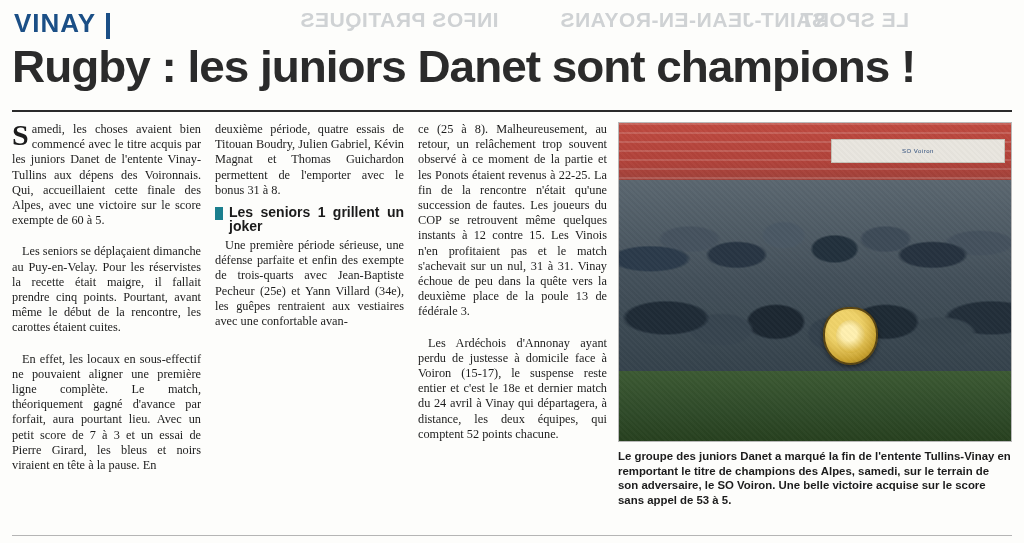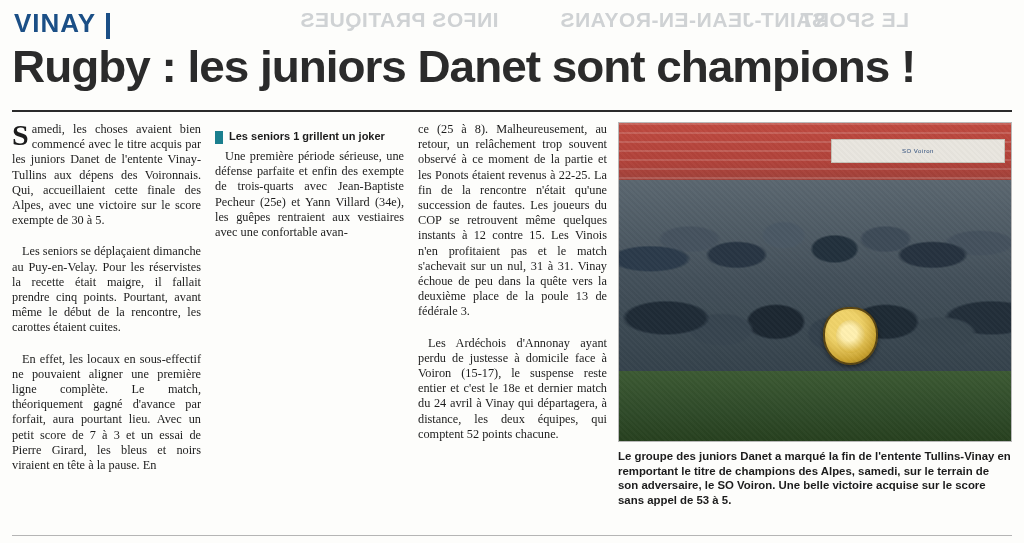--- a/index.html
+++ b/index.html
@@ -109,21 +109,21 @@
   }
   .subhead .bar{
     flex:0 0 auto;
     width:8px;height:13px;
     background:#1b7f8e;
     margin-top:1px;
   }
   .subhead .txt{
     font-family:"Liberation Sans", sans-serif;
     font-weight:bold;
-    font-size:11px;
+    font-size:14px;
     line-height:13.5px;
     color:#1b1b1b;
   }
 
   
   .photo-wrap{
     position:absolute;
     left:618px;top:122px;
     width:394px;
   }
@@ -231,26 +231,27 @@
     <div class="kicker-rule"></div>
   </div>
 
   <div class="headline">Rugby : les juniors Danet sont champions !</div>
 
   <div class="rule-top"></div>
 
   <div class="columns">
 
     <div class="col">
-      <p class="first"><span class="dropcap">S</span><span>amedi, les choses avaient bien commencé avec le titre acquis par les juniors Danet de l'entente Vinay-Tullins aux dépens des Voironnais. Qui, accueillaient cette finale des Alpes, avec une victoire sur le score exempte de 30 à 5.</span></p>
+      <p class="first"><span class="dropcap">S</span><span>amedi, les choses avaient bien commencé avec le titre acquis par les juniors Danet de l'entente Vinay-Tullins aux dépens des Voironnais. Qui, accueillaient cette finale des Alpes, avec une victoire sur le score exempte de 60 à 5.</span></p>
       <p>Les seniors se déplaçaient dimanche au Puy-en-Velay. Pour les réservistes la recette était maigre, il fallait prendre cinq points. Pourtant, avant même le début de la rencontre, les carottes étaient cuites.</p>
       <p>En effet, les locaux en sous-effectif ne pouvaient aligner une première ligne complète. Le match, théoriquement gagné d'avance par forfait, aura pourtant lieu. Avec un petit score de 7 à 3 et un essai de Pierre Girard, les bleus et noirs viraient en tête à la pause. En</p>
     </div>
 
     <div class="col">
+      <p class="first">deuxième période, quatre essais de Titouan Boudry, Julien Gabriel, Kévin Magnat et Thomas Guichardon permettent de l'emporter avec le bonus 31 à 8.</p>
       <div class="subhead">
         <span class="bar"></span>
         <span class="txt">Les seniors 1 grillent un joker</span>
       </div>
       <p>Une première période sérieuse, une défense parfaite et enfin des exempte de trois-quarts avec Jean-Baptiste Pecheur (25e) et Yann Villard (34e), les guêpes rentraient aux vestiaires avec une confortable avan-</p>
     </div>
 
     <div class="col">
       <p class="first">ce (25 à 8). Malheureusement, au retour, un relâchement trop souvent observé à ce moment de la partie et les Ponots étaient revenus à 22-25. La fin de la rencontre n'était qu'une succession de fautes. Les joueurs du COP se retrouvent même quelques instants à 12 contre 15. Les Vinois n'en profitaient pas et le match s'achevait sur un nul, 31 à 31. Vinay échoue de peu dans la quête vers la deuxième place de la poule 13 de fédérale 3.</p>
       <p>Les Ardéchois d'Annonay ayant perdu de justesse à domicile face à Voiron (15-17), le suspense reste entier et c'est le 18e et dernier match du 24 avril à Vinay qui départagera, à distance, les deux équipes, qui comptent 52 points chacune.</p>

